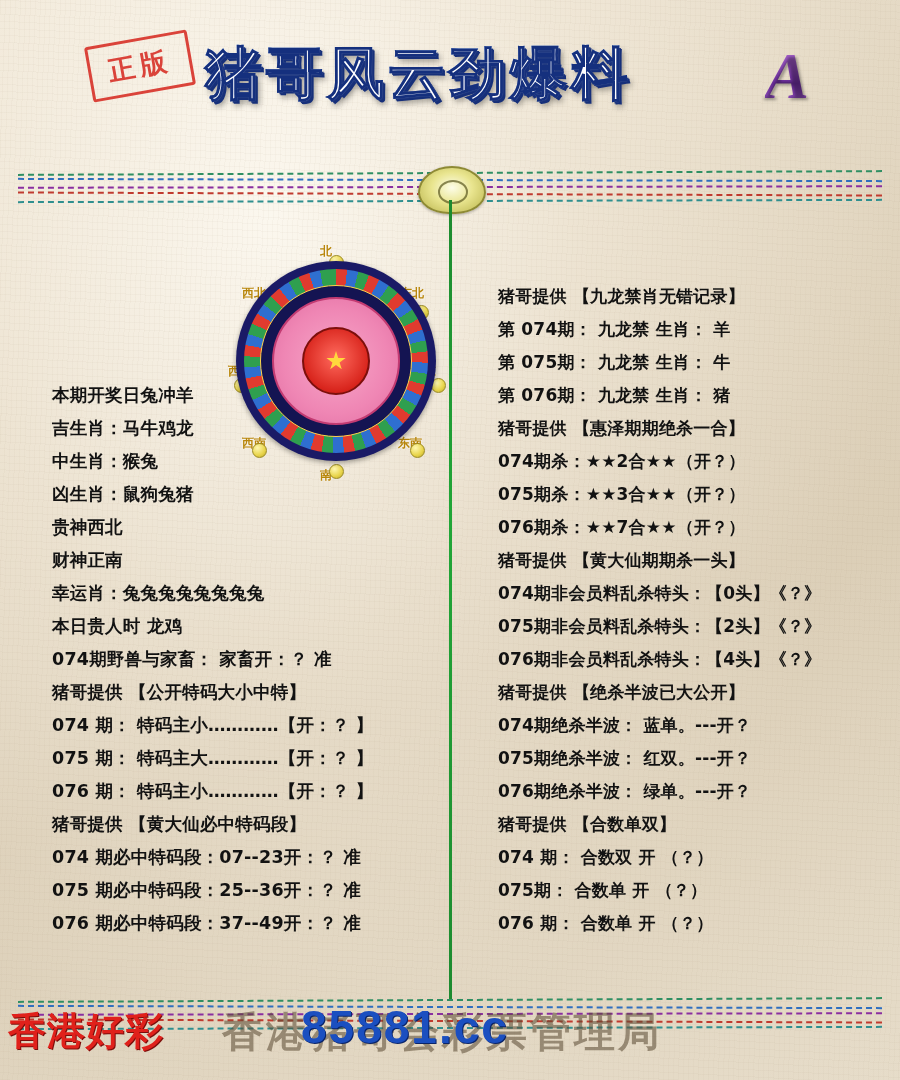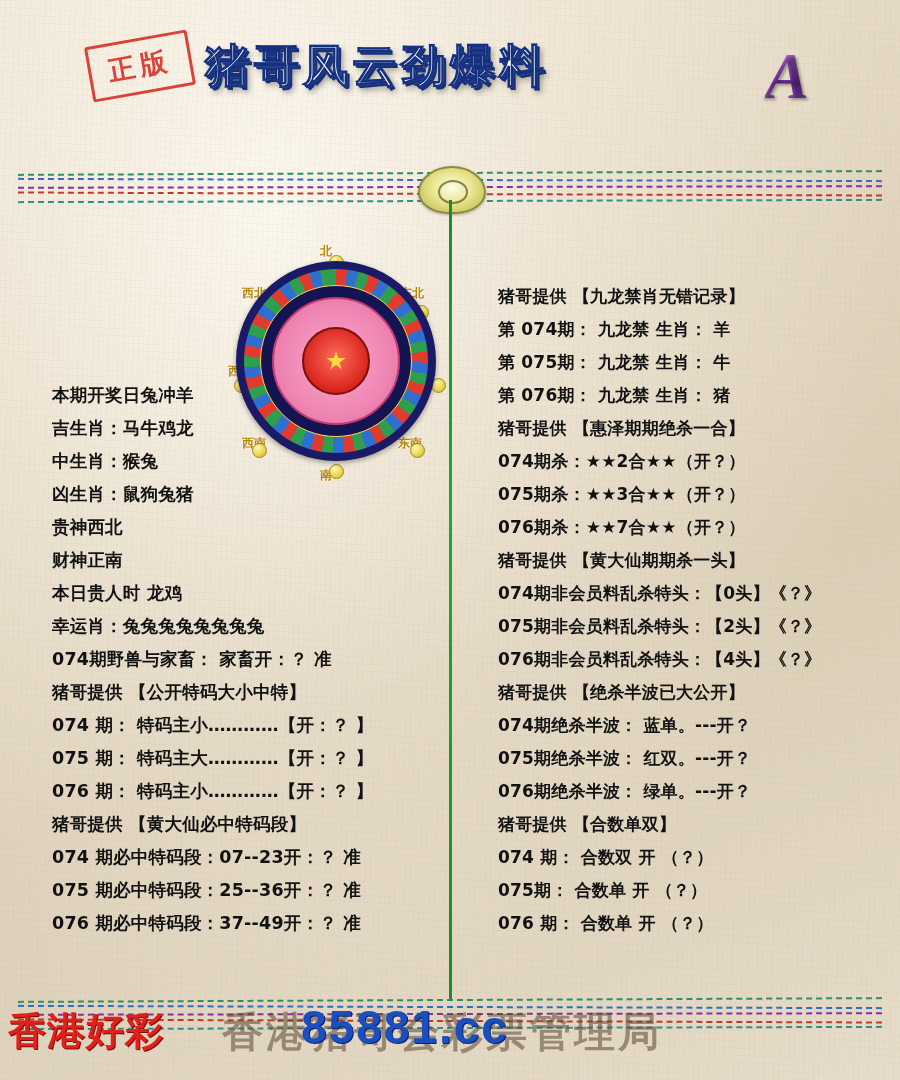--- a/index.html
+++ b/index.html
@@ -51,21 +51,21 @@
     font-size: 27px;
     font-weight: bold;
     letter-spacing: 5px;
     font-family: "DejaVu Sans", sans-serif;
     opacity: 0.92;
   }
   .title {
     position: absolute;
     left: 205px;
     top: 36px;
-    font-size: 45px;
+    font-size: 57px;
     font-weight: bold;
     letter-spacing: 4px;
     font-family: "DejaVu Sans", sans-serif;
     color: #2f5fd0;
     text-shadow:
       0 0 1px #fff,
       2px 2px 0 #17307a,
       3px 3px 0 #17307a,
       4px 5px 6px rgba(0,0,0,0.45);
     background: linear-gradient(180deg, #8fc4ff 0%, #2f63d8 45%, #16348f 75%, #5f95e8 100%);
@@ -344,22 +344,22 @@
   <div class="divider"></div>
 
   <div class="cols">
     <div class="col left">
       <div class="line">本期开奖日兔冲羊</div>
       <div class="line">吉生肖：马牛鸡龙</div>
       <div class="line">中生肖：猴兔</div>
       <div class="line">凶生肖：鼠狗兔猪</div>
       <div class="line">贵神西北</div>
       <div class="line">财神正南</div>
+      <div class="line">幸运肖：兔兔兔兔兔兔兔兔</div>
       <div class="line">本日贵人时 龙鸡</div>
-      <div class="line">幸运肖：兔兔兔兔兔兔兔兔</div>
       <div class="line">074期野兽与家畜： 家畜开：？ 准</div>
       <div class="line">猪哥提供 【公开特码大小中特】</div>
       <div class="line">074 期： 特码主小…………【开：？ 】</div>
       <div class="line">075 期： 特码主大…………【开：？ 】</div>
       <div class="line">076 期： 特码主小…………【开：？ 】</div>
       <div class="line">猪哥提供 【黄大仙必中特码段】</div>
       <div class="line">074 期必中特码段：07--23开：？ 准</div>
       <div class="line">075 期必中特码段：25--36开：？ 准</div>
       <div class="line">076 期必中特码段：37--49开：？ 准</div>
     </div>

